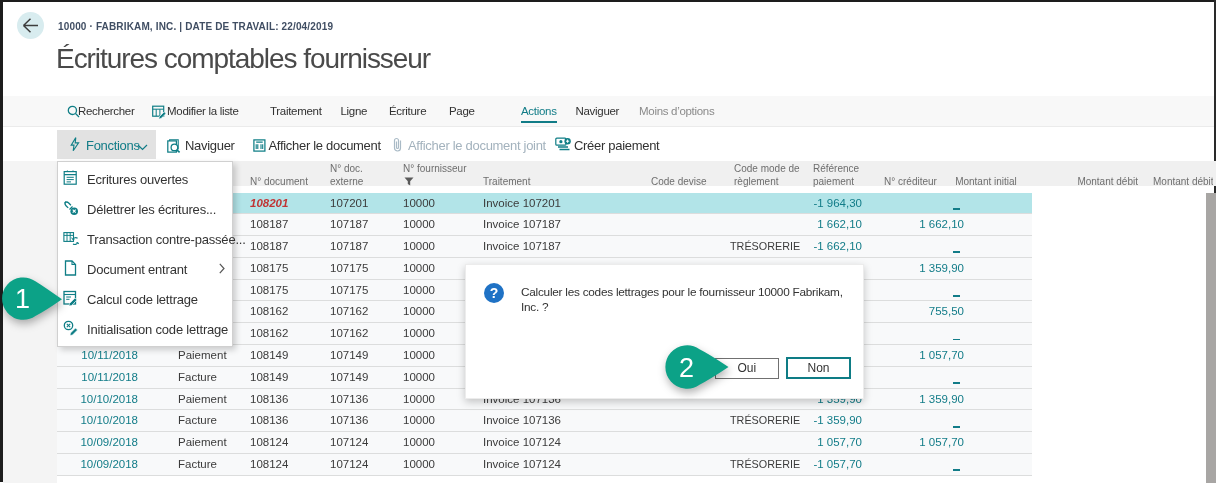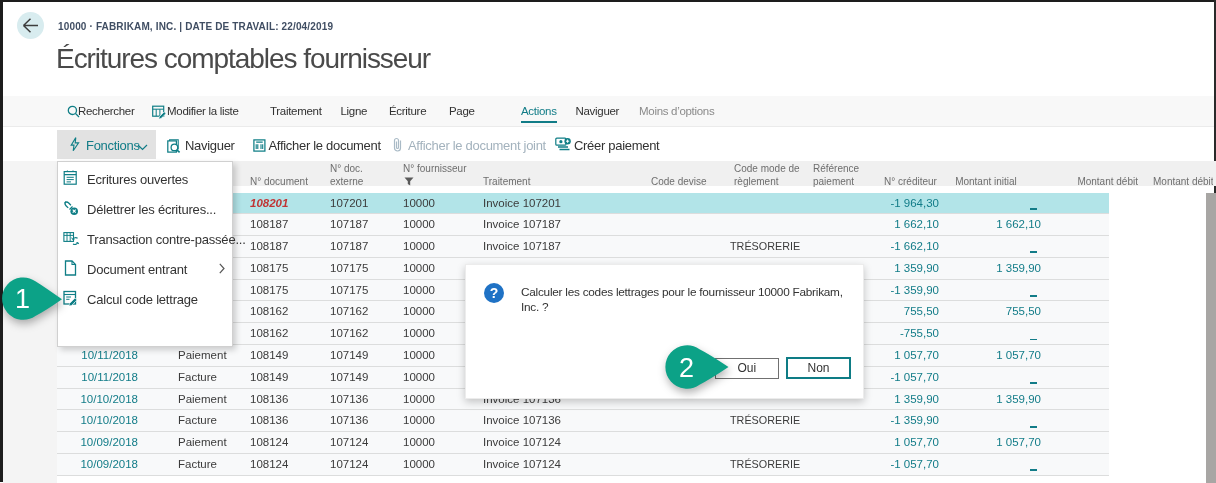--- a/index.html
+++ b/index.html
@@ -24,21 +24,21 @@
 .teal{color:#117c87}
 .gray{color:#8a8a8a}
 .dis{color:#a3b2bd}
 
 #gutter{left:3px;top:161px;width:54px;height:322px;background:#f4f4f4}
 #hdr{left:57px;top:161px;width:1159px;height:25px;background:#f0f0f0}
 .h{position:absolute;font-size:10px;color:#6e6e6e;white-space:pre}
 .h1{top:163px}
 .h2{top:175.5px}
 #rows{left:57px;top:192.5px;width:1149px;height:290.5px;overflow:hidden}
-.row{position:absolute;left:0;width:1052px;height:21.78px;background:#f8f9fa;border-bottom:1px solid #dcdddd;box-sizing:border-box;overflow:hidden}
+.row{position:absolute;left:0;width:975px;height:21.78px;background:#f8f9fa;border-bottom:1px solid #dcdddd;box-sizing:border-box;overflow:hidden}
 .row.sel{background:#b2e4e8}
 .c{position:absolute;top:0;line-height:20.8px;font-size:11.5px;color:#3b3b3b;white-space:pre}
 .tl{color:#127c88}
 .red{color:#c03434;font-weight:bold;font-style:italic}
 .dte{left:0;width:81px;text-align:right}
 .typ{left:121px}
 .doc{left:193px}
 .ext{left:273px}
 .fou{left:346px}
 .des{left:426px}
@@ -310,20 +310,28 @@
     </div>
 <div class="di" style="top:121.5px">
       <svg class="dic" viewBox="0 0 16 16">
         <rect x="1" y="1.5" width="11.5" height="12.5" fill="none" stroke="#0f7e86" stroke-width="1.3"></rect>
         <path d="M1 4.5 H12.5" stroke="#0f7e86" stroke-width="1.1"></path>
         <path d="M3.2 7 H8 M3.2 9.3 H6.5" stroke="#0f7e86" stroke-width="1"></path>
         <path d="M6.5 13.5 L12 8 L14 10 L8.5 15.5 L6 16 Z" fill="#0f7e86" stroke="#fff" stroke-width="0.6"></path>
       </svg>
       <span class="dtx">Calcul code lettrage</span>
     </div>
+<div class="di" style="top:151.5px">
+      <svg class="dic" viewBox="0 0 16 16">
+        <circle cx="5.5" cy="5.5" r="4.2" fill="none" stroke="#0f7e86" stroke-width="1.3"></circle>
+        <path d="M3.8 3.8 L7.2 7.2 M7.2 3.8 L3.8 7.2" stroke="#0f7e86" stroke-width="1.1"></path>
+        <path d="M7.5 13 L12.5 8 L14.5 10 L9.5 15 L7 15.6 Z" fill="#0f7e86" stroke="#fff" stroke-width="0.6"></path>
+      </svg>
+      <span class="dtx">Initialisation code lettrage</span>
+    </div>
 </div>
 
 <div class="abs" id="dlg">
 <div id="qmark">?</div>
 <div id="dtext">Calculer les codes lettrages pour le fournisseur 10000 Fabrikam,
 Inc. ?</div>
 <div class="btn" id="oui">Oui</div>
 <div class="btn" id="non">Non</div>
 </div>
 

